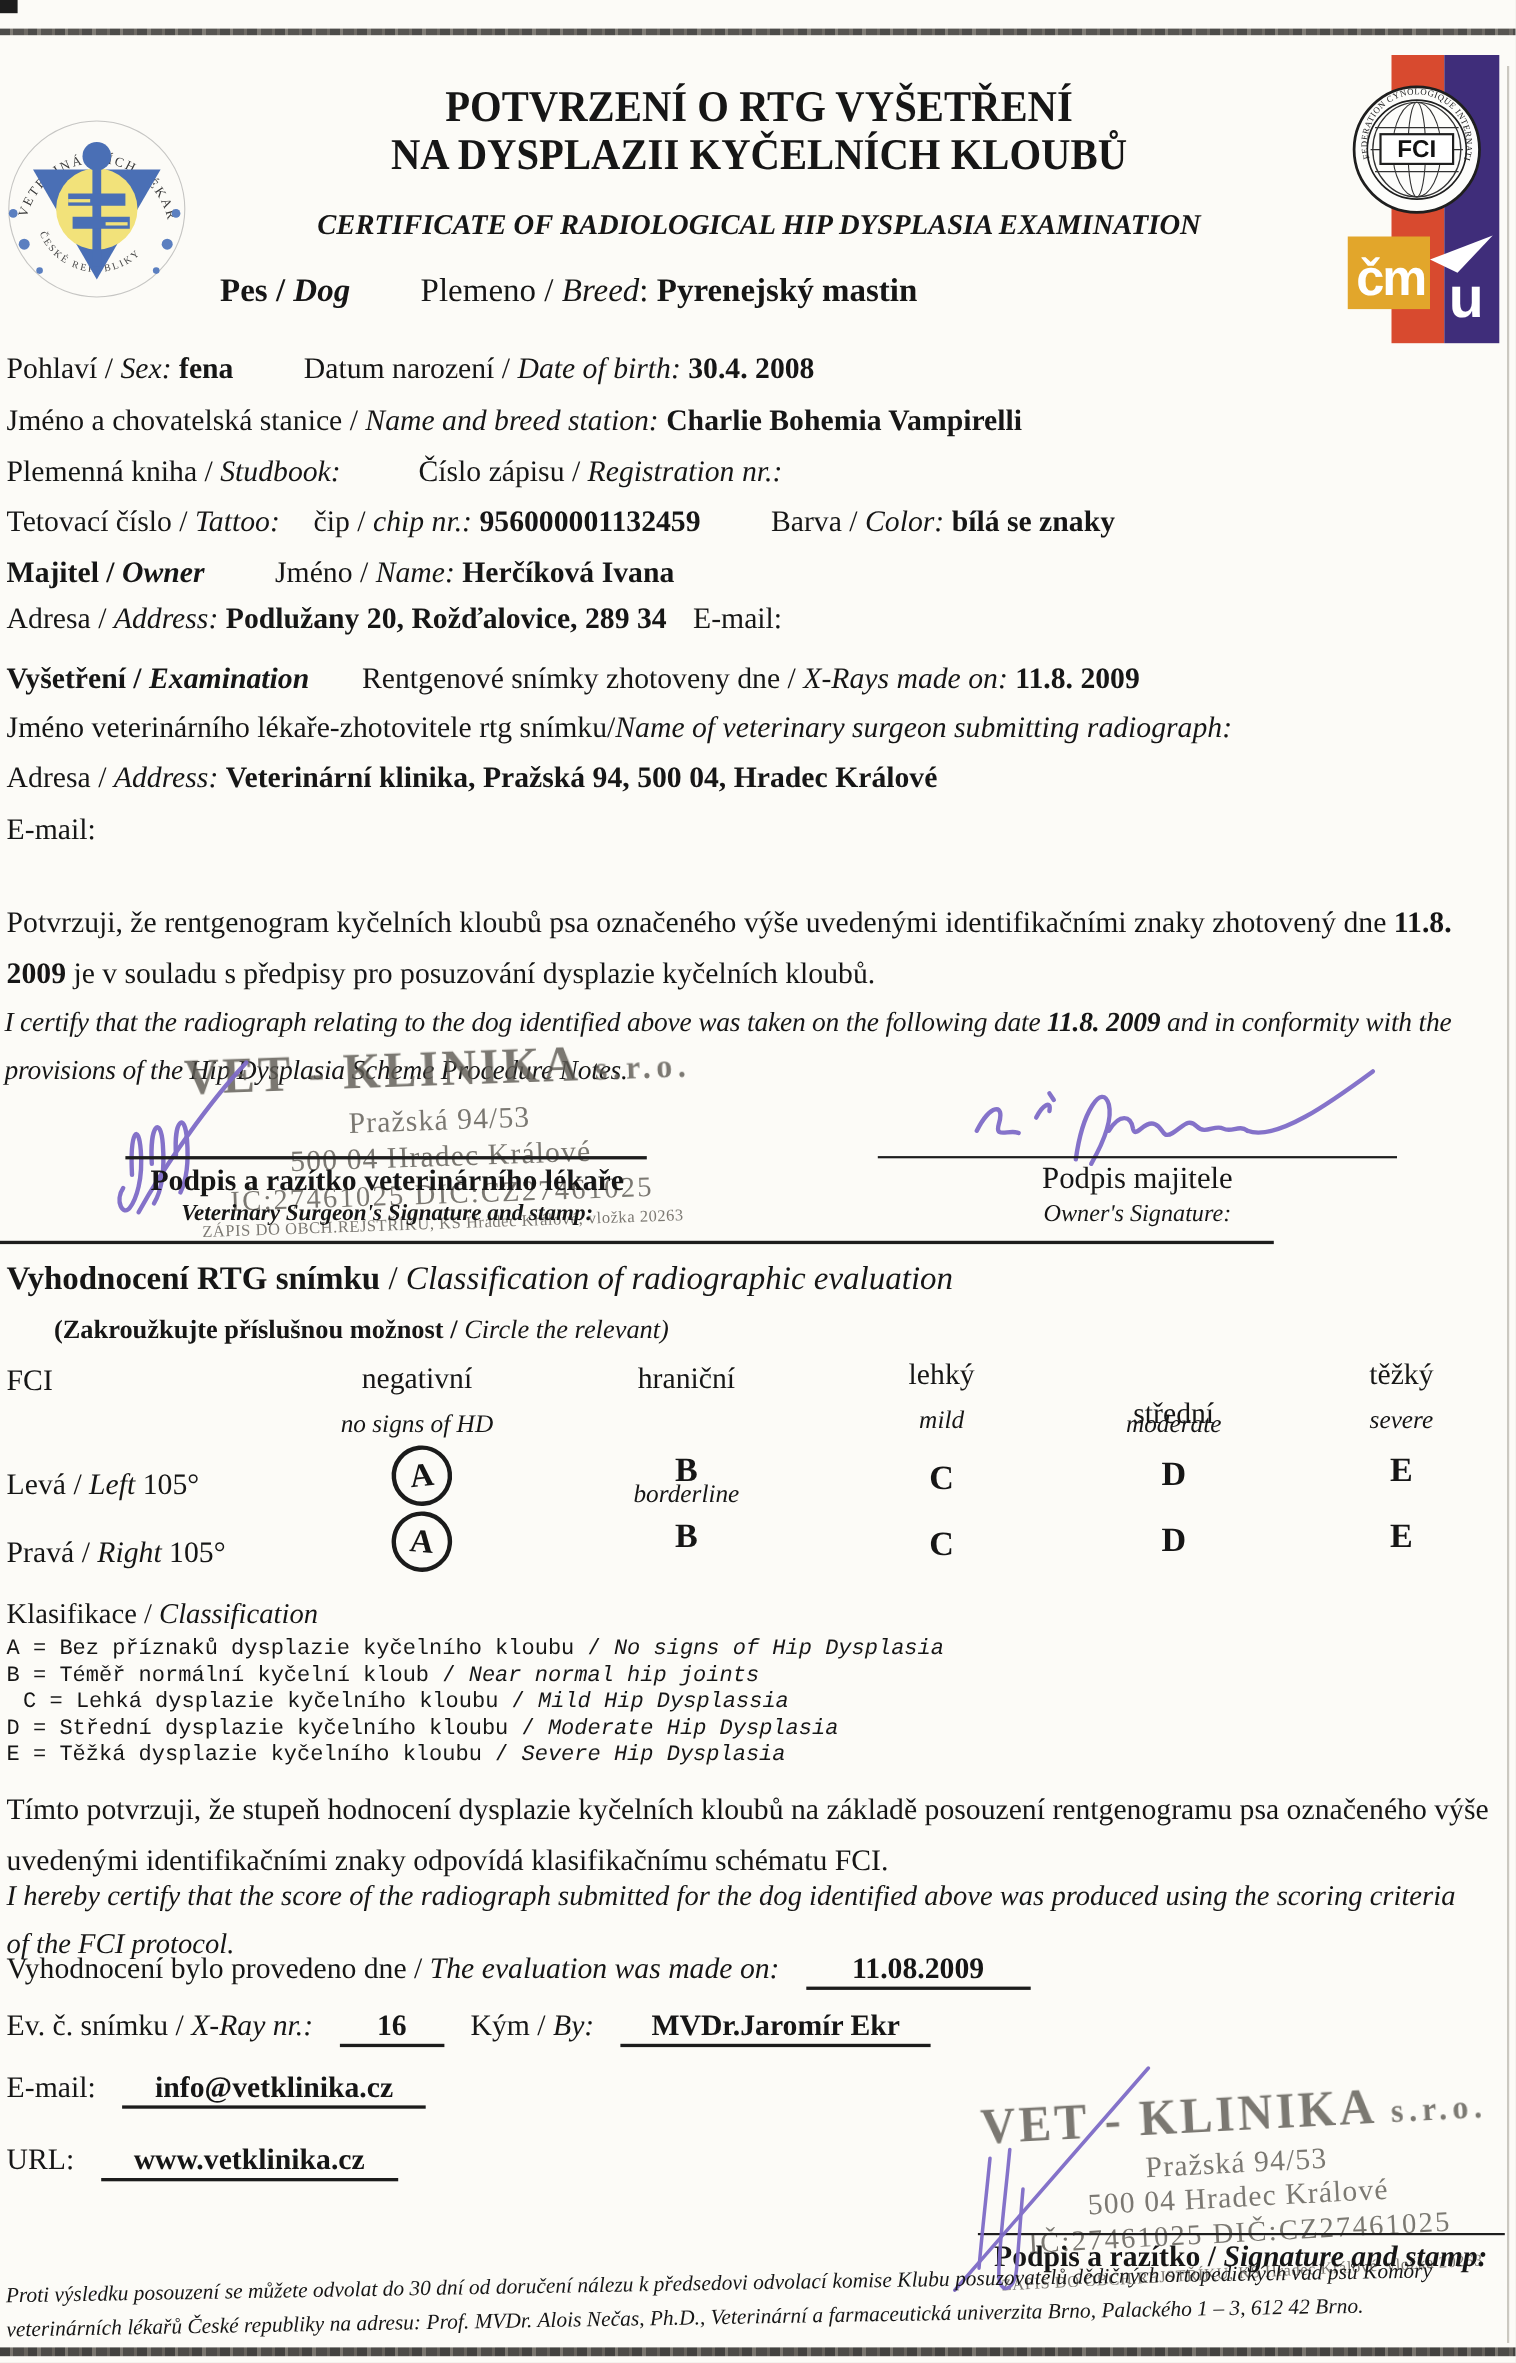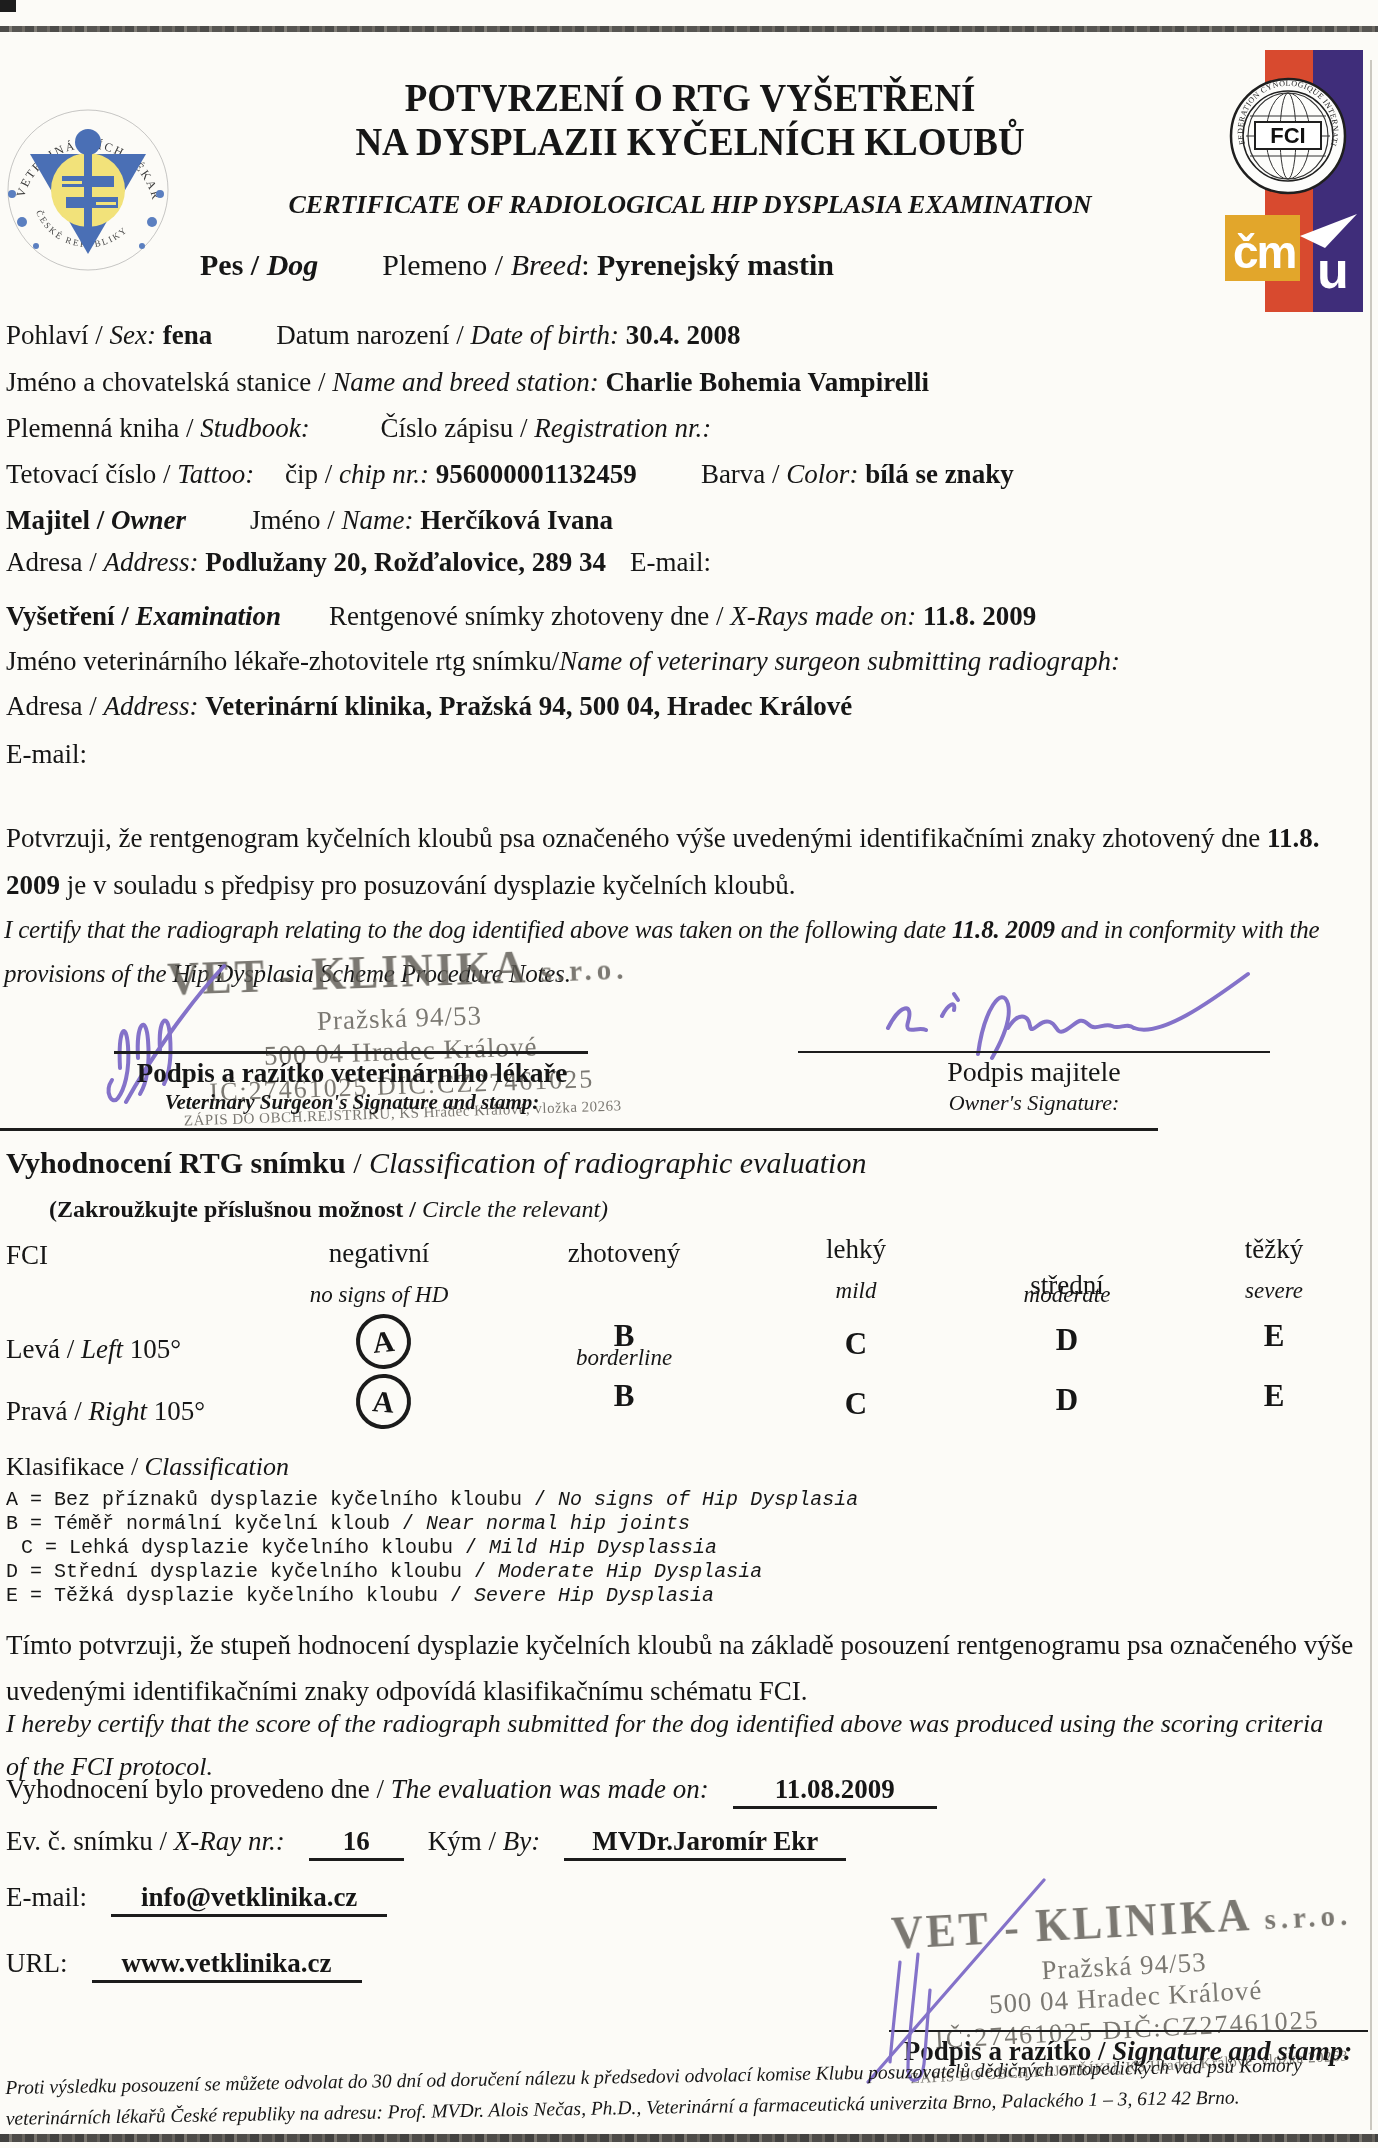--- a/index.html
+++ b/index.html
@@ -187,21 +187,21 @@
   <div class="ln" style="left:6px;top:1146px;font-size:30px;">
     <span class="b">Vyhodnocení RTG snímku</span><span> / </span><span class="i">Classification of radiographic evaluation</span>
   </div>
   <div class="ln" style="left:6px;top:1196px;font-size:24px;margin-left:43px;">
     <span class="b">(Zakroužkujte příslušnou možnost / </span><span class="i">Circle the relevant)</span>
   </div>
 
   <div class="ln" style="left:6px;top:1240px;">FCI</div>
 
   <div class="colh" style="left:379px;top:1238px;">negativní</div>
-  <div class="colh" style="left:624px;top:1238px;">zhotovený</div>
+  <div class="colh" style="left:624px;top:1238px;">hraniční</div>
   <div class="colh" style="left:856px;top:1234px;">lehký</div>
   <div class="colh" style="left:1067px;top:1238px;margin-top:32px;">střední</div>
   <div class="colh" style="left:1274px;top:1234px;">těžký</div>
 
   <div class="colhe" style="left:379px;top:1282px;">no signs of HD</div>
   <div class="colhe" style="left:624px;top:1345px;">borderline</div>
   <div class="colhe" style="left:856px;top:1278px;">mild</div>
   <div class="colhe" style="left:1067px;top:1282px;">moderate</div>
   <div class="colhe" style="left:1274px;top:1278px;">severe</div>
 

